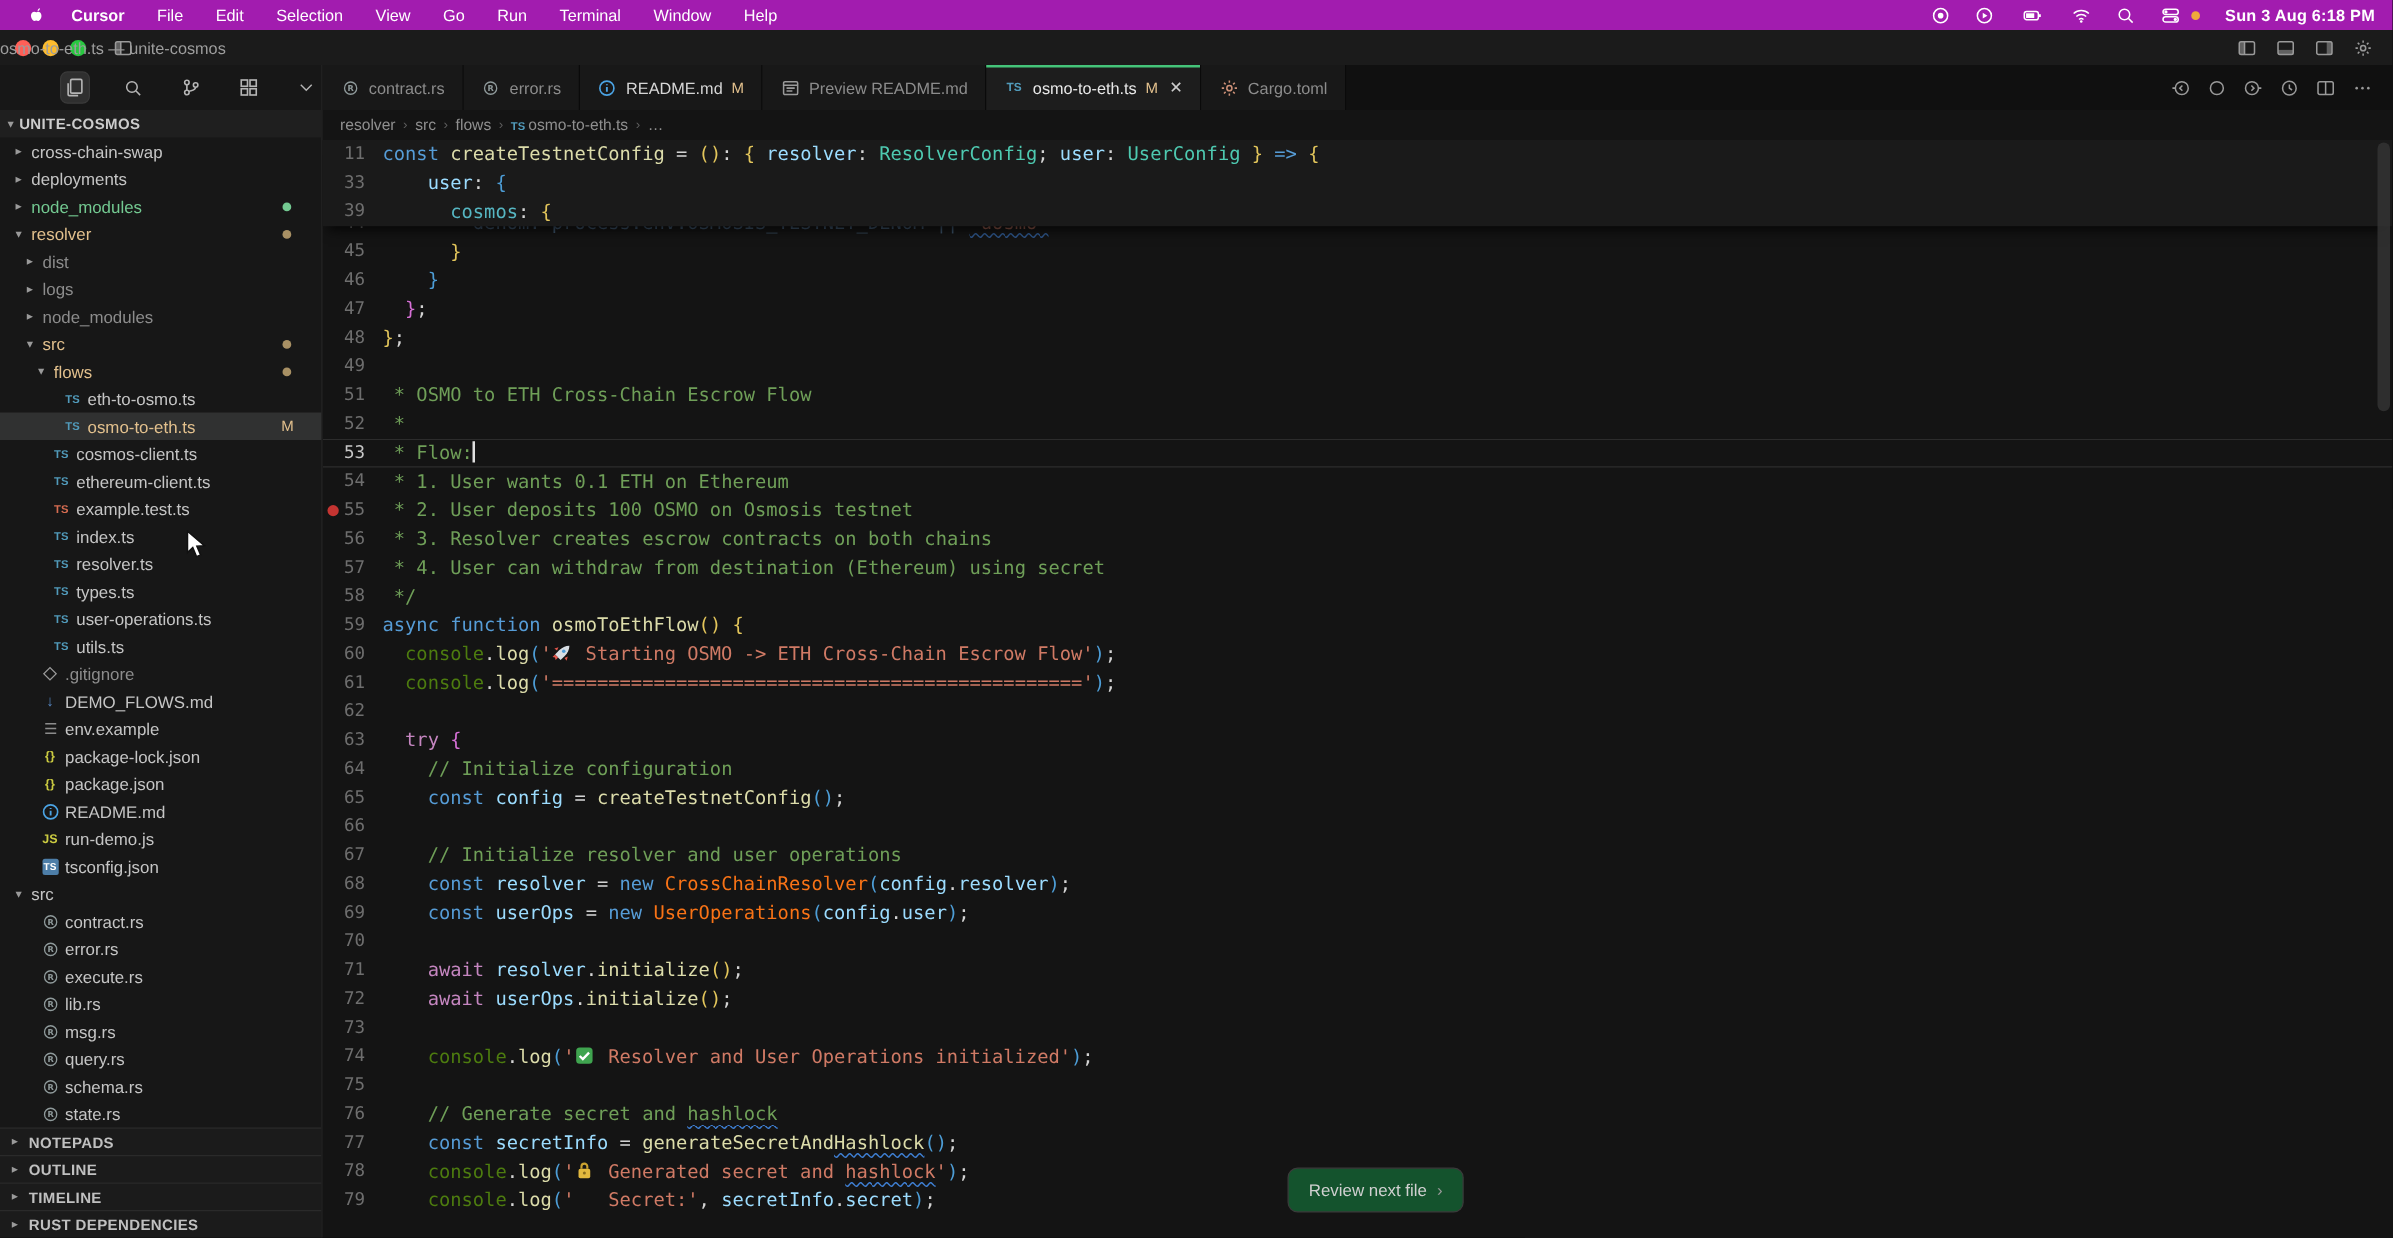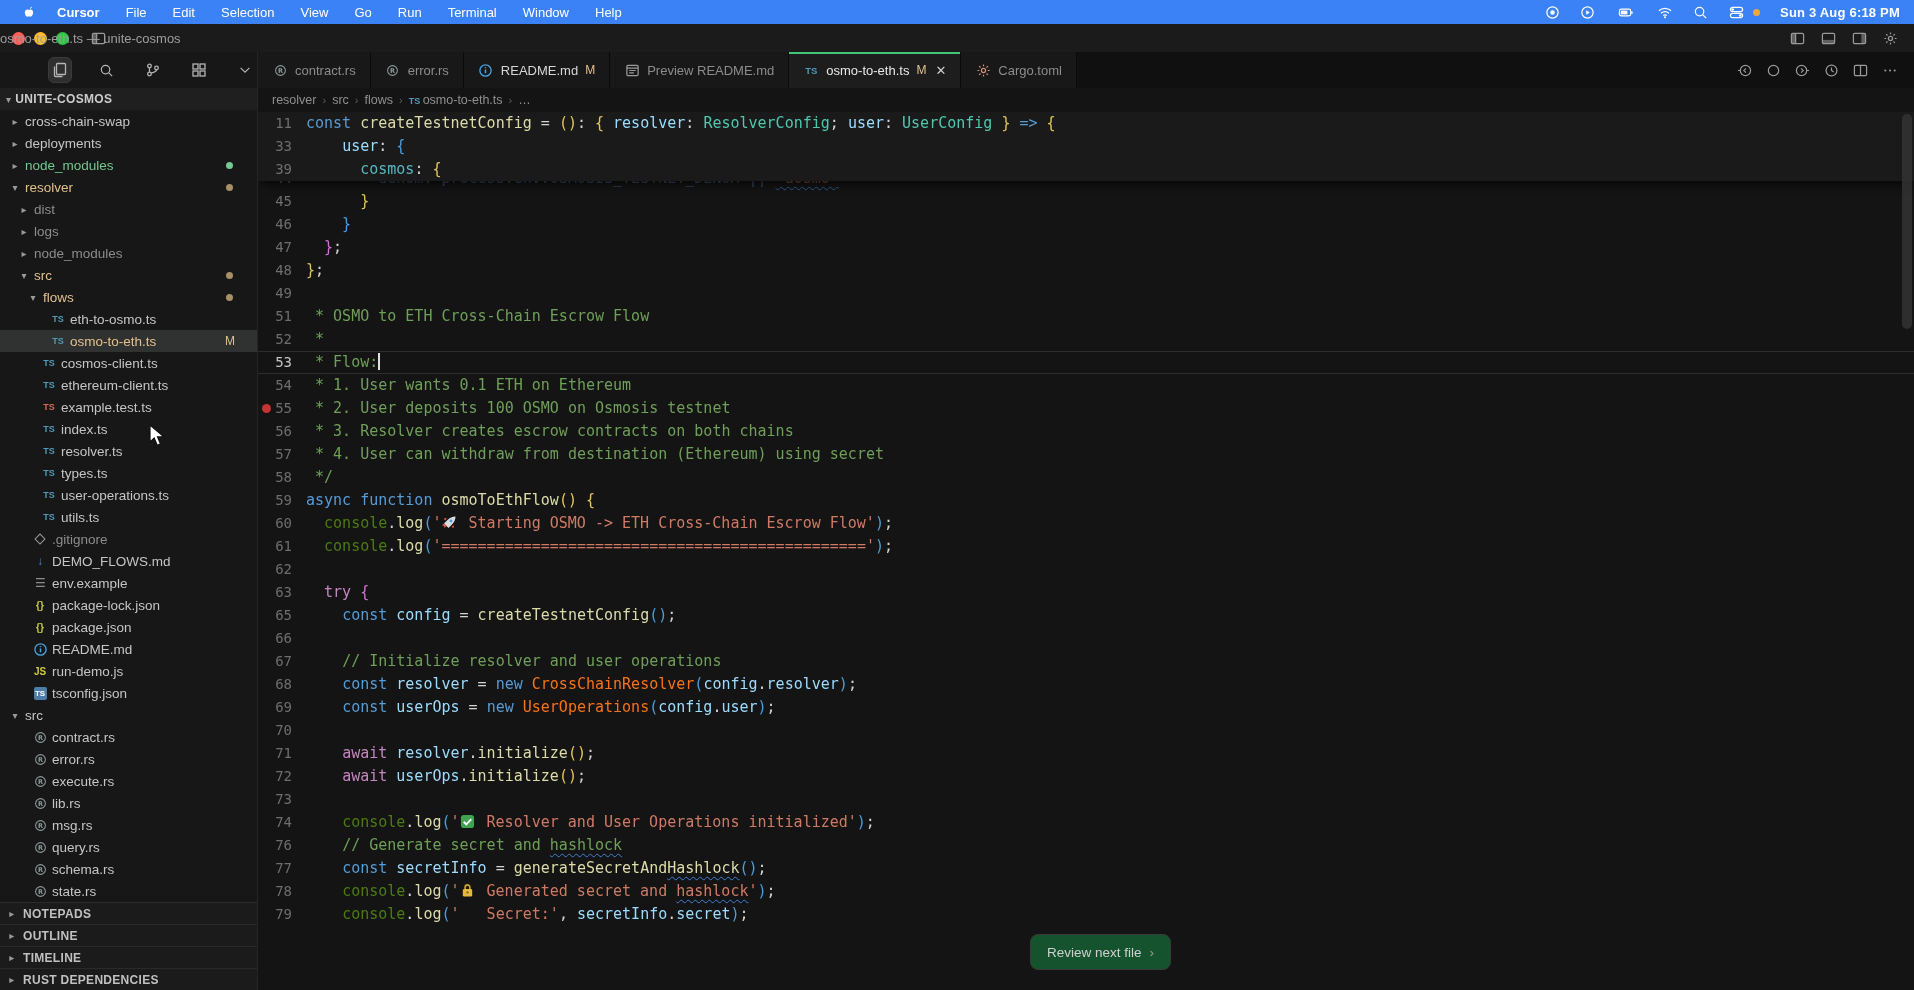--- a/index.html
+++ b/index.html
@@ -1,21 +1,21 @@
 <!DOCTYPE html>
 <html><head>
 <meta charset="utf-8">
 <style>
   * { margin:0; padding:0; box-sizing:border-box; }
   html,body { width:1914px; height:990px; overflow:hidden; background:#000; }
   body { font-family:"Liberation Sans","DejaVu Sans",sans-serif; color:#c5c5c5; }
 
   
   .menubar { position:absolute; left:0; top:0; width:1914px; height:24px;
-    background:#3b82f6; display:flex; align-items:center; color:#fff; font-size:13px; z-index:50;text-align:right;}
+    background:#a21caf; display:flex; align-items:center; color:#fff; font-size:13px; z-index:50;text-align:right;}
   .menubar .apple { margin-left:22px; display:flex; align-items:center; }
   .menubar .appname { font-weight:700; margin-left:20px; }
   .menu-item { margin-left:26px; cursor:default; }
   .menubar-right { margin-left:auto; display:flex; align-items:center; gap:20px; padding-right:14px; }
   .status-icon { display:flex; align-items:center; }
   .orange-dot { width:7px; height:7px; border-radius:50%; background:#f0a83a; margin-left:-12px;}
   .clock { font-size:13px; font-weight:600; letter-spacing:.2px; }
 
   
   .window { position:absolute; left:0; top:24px; width:1914px; height:966px; background:#141414; }
@@ -628,33 +628,35 @@
             <div class="code-line"><span class="gut">58</span><span class="txt"><span class="m"> */</span></span></div>
             <div class="code-line"><span class="gut">59</span><span class="txt"><span class="k">async function </span><span class="f">osmoToEthFlow</span><span class="y">()</span><span class="w"> </span><span class="y">{</span></span></div>
             <div class="code-line"><span class="gut">60</span><span class="txt"><span class="w">  </span><span class="c">console</span><span class="w">.</span><span class="f">log</span><span class="b">(</span><span class="s">'</span><span class="emoji"><svg width="16" height="16" viewBox="0 0 16 16">
                     <path fill="#d8dde3" d="M14.5 1.5c-3 0-6 1.5-8 3.5L3 8.5l4.5 4.5 3.5-3.5c2-2 3.5-5 3.5-8z"></path>
                     <circle cx="10" cy="6" r="1.4" fill="#4f9cd6"></circle>
                     <path fill="#e2574c" d="M3 8.5L1 10.5l2 .5.5 2 2-2zM5.8 2.8l-3.3.9 2.1 1.7zM13.2 10.2l-.9 3.3-1.7-2.1z"></path>
                   </svg></span><span class="s"> Starting OSMO -&gt; ETH Cross-Chain Escrow Flow'</span><span class="b">)</span><span class="w">;</span></span></div>
             <div class="code-line"><span class="gut">61</span><span class="txt"><span class="w">  </span><span class="c">console</span><span class="w">.</span><span class="f">log</span><span class="b">(</span><span class="s">'==============================================='</span><span class="b">)</span><span class="w">;</span></span></div>
             <div class="code-line"><span class="gut">62</span><span class="txt"></span></div>
             <div class="code-line"><span class="gut">63</span><span class="txt"><span class="w">  </span><span class="p">try</span><span class="w"> </span><span class="g">{</span></span></div>
+            <div class="code-line"><span class="gut">64</span><span class="txt"><span class="w">    </span><span class="m">// Initialize configuration</span></span></div>
             <div class="code-line"><span class="gut">65</span><span class="txt"><span class="w">    </span><span class="k">const </span><span class="v">config</span><span class="w"> = </span><span class="f">createTestnetConfig</span><span class="b">()</span><span class="w">;</span></span></div>
             <div class="code-line"><span class="gut">66</span><span class="txt"></span></div>
             <div class="code-line"><span class="gut">67</span><span class="txt"><span class="w">    </span><span class="m">// Initialize resolver and user operations</span></span></div>
             <div class="code-line"><span class="gut">68</span><span class="txt"><span class="w">    </span><span class="k">const </span><span class="v">resolver</span><span class="w"> = </span><span class="k">new </span><span class="n">CrossChainResolver</span><span class="b">(</span><span class="v">config</span><span class="w">.</span><span class="v">resolver</span><span class="b">)</span><span class="w">;</span></span></div>
             <div class="code-line"><span class="gut">69</span><span class="txt"><span class="w">    </span><span class="k">const </span><span class="v">userOps</span><span class="w"> = </span><span class="k">new </span><span class="n">UserOperations</span><span class="b">(</span><span class="v">config</span><span class="w">.</span><span class="v">user</span><span class="b">)</span><span class="w">;</span></span></div>
             <div class="code-line"><span class="gut">70</span><span class="txt"></span></div>
             <div class="code-line"><span class="gut">71</span><span class="txt"><span class="w">    </span><span class="p">await </span><span class="v">resolver</span><span class="w">.</span><span class="f">initialize</span><span class="y">()</span><span class="w">;</span></span></div>
             <div class="code-line"><span class="gut">72</span><span class="txt"><span class="w">    </span><span class="p">await </span><span class="v">userOps</span><span class="w">.</span><span class="f">initialize</span><span class="y">()</span><span class="w">;</span></span></div>
             <div class="code-line"><span class="gut">73</span><span class="txt"></span></div>
             <div class="code-line"><span class="gut">74</span><span class="txt"><span class="w">    </span><span class="c">console</span><span class="w">.</span><span class="f">log</span><span class="b">(</span><span class="s">'</span><span class="emoji"><svg width="15" height="15" viewBox="0 0 16 16">
                     <rect x="1" y="1" width="14" height="14" rx="3" fill="#3fa44f"></rect>
                     <path d="M4 8.3l2.7 2.7L12 5.4" stroke="#fff" stroke-width="2" fill="none"></path>
                   </svg></span><span class="s"> Resolver and User Operations initialized'</span><span class="b">)</span><span class="w">;</span></span></div>
+            <div class="code-line"><span class="gut">75</span><span class="txt"></span></div>
             <div class="code-line"><span class="gut">76</span><span class="txt"><span class="w">    </span><span class="m">// Generate secret and </span><span class="m q">hashlock</span></span></div>
             <div class="code-line"><span class="gut">77</span><span class="txt"><span class="w">    </span><span class="k">const </span><span class="v">secretInfo</span><span class="w"> = </span><span class="f">generateSecretAnd</span><span class="f q">Hashlock</span><span class="b">()</span><span class="w">;</span></span></div>
             <div class="code-line"><span class="gut">78</span><span class="txt"><span class="w">    </span><span class="c">console</span><span class="w">.</span><span class="f">log</span><span class="b">(</span><span class="s">'</span><span class="emoji"><svg width="15" height="15" viewBox="0 0 16 16">
                     <rect x="3" y="6.5" width="10" height="8" rx="1.5" fill="#e3b93e"></rect>
                     <path d="M5.5 6.5V4.5a2.5 2.5 0 015 0v2" stroke="#caa22f" stroke-width="1.8" fill="none"></path>
                     <circle cx="8" cy="10" r="1.3" fill="#8a6d1d"></circle>
                   </svg></span><span class="s"> Generated secret and </span><span class="s q">hashlock</span><span class="s">'</span><span class="b">)</span><span class="w">;</span></span></div>
             <div class="code-line"><span class="gut">79</span><span class="txt"><span class="w">    </span><span class="c">console</span><span class="w">.</span><span class="f">log</span><span class="b">(</span><span class="s">'   Secret:'</span><span class="w">, </span><span class="v">secretInfo</span><span class="w">.</span><span class="v">secret</span><span class="b">)</span><span class="w">;</span></span></div>
           </div>
         <div class="sticky" id="sticky-lines">

